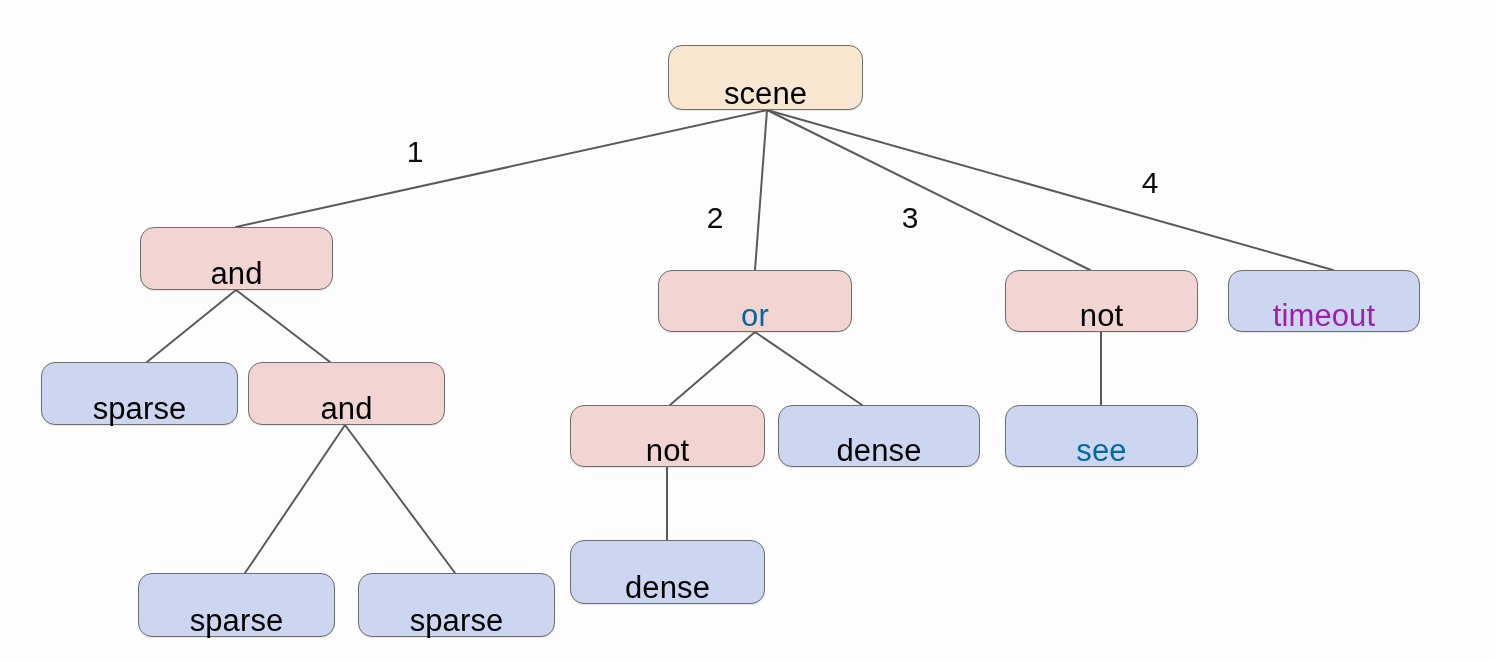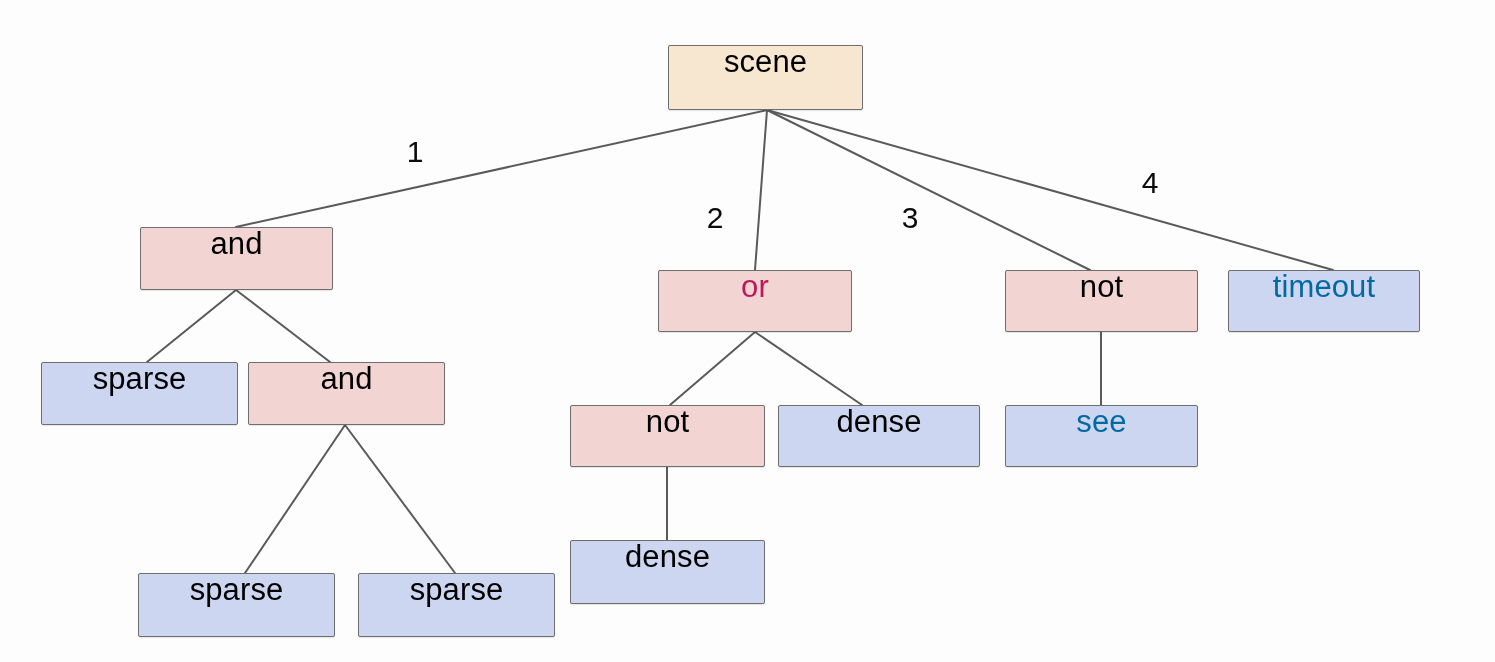--- a/index.html
+++ b/index.html
@@ -21,23 +21,23 @@
     position: absolute;
     left: 0;
     top: 0;
     width: 1495px;
     height: 662px;
   }
   .node {
     position: absolute;
     box-sizing: border-box;
     border: 1.6px solid #6e6e6e;
-    border-radius: 2px;
+    border-radius: 14px;
     display: flex;
-    align-items: flex-start;
+    align-items: flex-end;
     justify-content: center;
     color: #000000;
     font-size: 31px;
     line-height: 1;
     letter-spacing: 0.1px;
     box-shadow: 0 1px 1px rgba(0,0,0,0.10);
     z-index: 2;
   }
   .node-label {
     pointer-events: none;
@@ -76,27 +76,27 @@
       <div class="edge-label" style="left: 910px; top: 218px;">3</div>
       <div class="edge-label" style="left: 1150px; top: 183px;">4</div>
     </div>
   <div id="node-layer">
       <div class="node node-root" style="left: 668px; top: 45px; width: 195px; height: 65px; background: rgb(247, 230, 208); border-color: rgb(110, 110, 110); color: rgb(0, 0, 0);">
         <span class="node-label">scene</span>
       </div>
       <div class="node node-operator" style="left: 140px; top: 227px; width: 193px; height: 63px; background: rgb(242, 213, 211); border-color: rgb(110, 110, 110); color: rgb(0, 0, 0);">
         <span class="node-label">and</span>
       </div>
-      <div class="node node-operator" style="left: 658px; top: 270px; width: 194px; height: 62px; background: rgb(242, 213, 211); border-color: rgb(110, 110, 110); color: #be185d;">
+      <div class="node node-operator" style="left: 658px; top: 270px; width: 194px; height: 62px; background: rgb(242, 213, 211); border-color: rgb(110, 110, 110); color: #0369a1;">
         <span class="node-label">or</span>
       </div>
       <div class="node node-operator" style="left: 1005px; top: 270px; width: 193px; height: 62px; background: rgb(242, 213, 211); border-color: rgb(110, 110, 110); color: rgb(0, 0, 0);">
         <span class="node-label">not</span>
       </div>
-      <div class="node node-leaf" style="left: 1228px; top: 270px; width: 192px; height: 62px; background: rgb(204, 214, 240); border-color: rgb(110, 110, 110); color: #0369a1;">
+      <div class="node node-leaf" style="left: 1228px; top: 270px; width: 192px; height: 62px; background: rgb(204, 214, 240); border-color: rgb(110, 110, 110); color: #a21caf;">
         <span class="node-label">timeout</span>
       </div>
       <div class="node node-leaf" style="left: 41px; top: 362px; width: 197px; height: 63px; background: rgb(204, 214, 240); border-color: rgb(110, 110, 110); color: rgb(0, 0, 0);">
         <span class="node-label">sparse</span>
       </div>
       <div class="node node-operator" style="left: 248px; top: 362px; width: 197px; height: 63px; background: rgb(242, 213, 211); border-color: rgb(110, 110, 110); color: rgb(0, 0, 0);">
         <span class="node-label">and</span>
       </div>
       <div class="node node-operator" style="left: 570px; top: 405px; width: 195px; height: 62px; background: rgb(242, 213, 211); border-color: rgb(110, 110, 110); color: rgb(0, 0, 0);">
         <span class="node-label">not</span>

